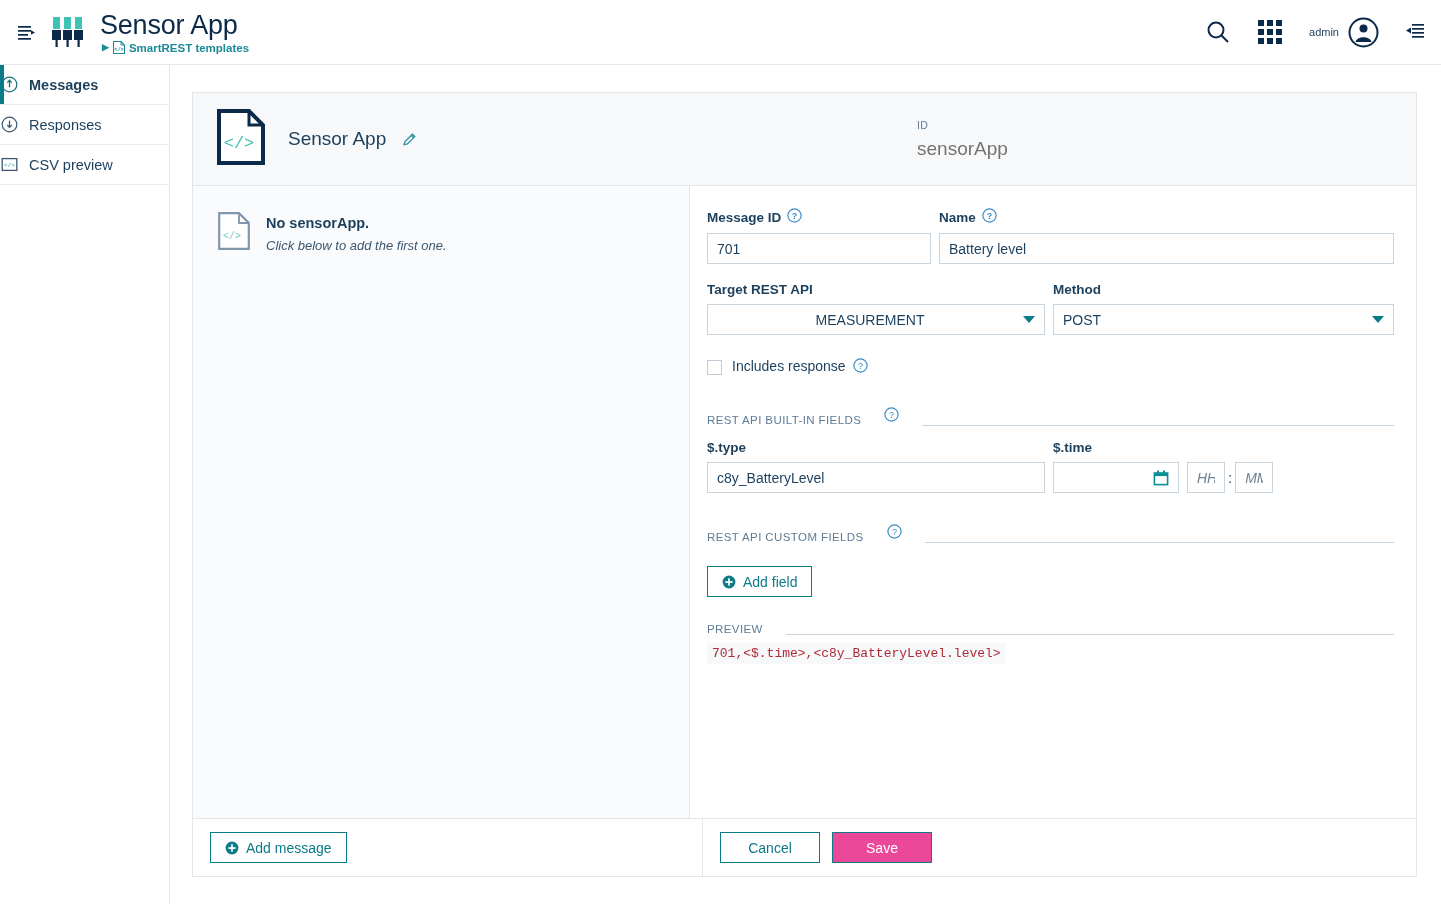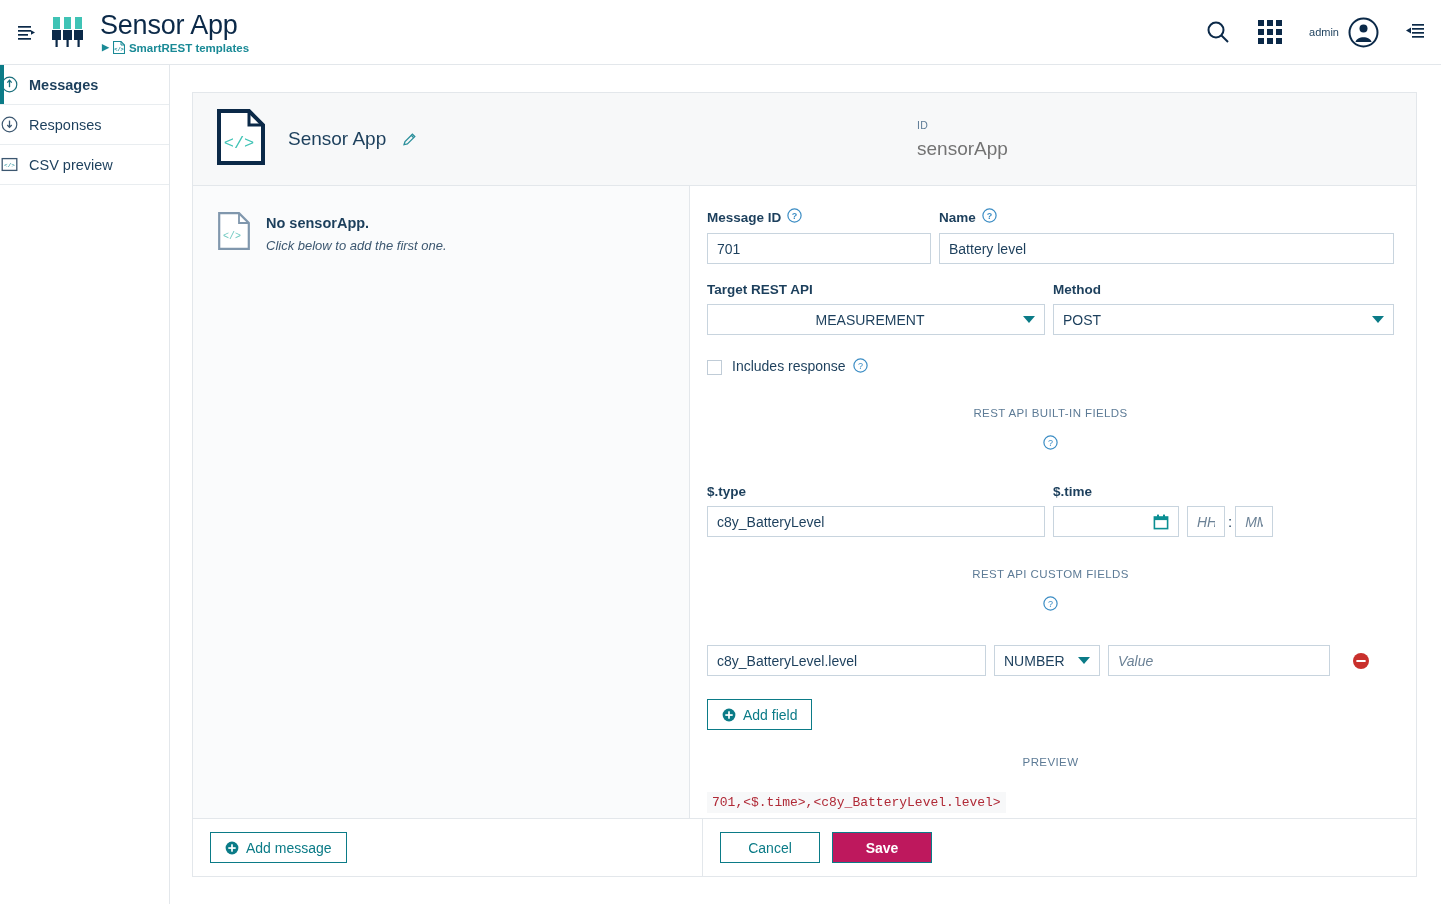--- a/index.html
+++ b/index.html
@@ -119,38 +119,38 @@
   .fselect .arrow {
     width: 0; height: 0; border-left: 6px solid transparent;
     border-right: 6px solid transparent; border-top: 7px solid #0b7b87;
   }
 
   .checkrow { display: flex; align-items: center; gap: 10px; margin-top: 23px; }
   .cbox { width: 15px; height: 15px; border: 1px solid #c0ccd7; background: #fff; cursor: pointer; }
   .checklabel { font-size: 14px; color: #1c3f5c; display: flex; align-items: flex-start; gap: 7px; }
 
   .legend {
-    display: flex; align-items: center; gap: 16px;
-    margin-top: 31px; margin-bottom: 14px; flex-direction: column;
+    display: flex; align-items: flex-end; gap: 23px;
+    margin-top: 31px; margin-bottom: 14px;
   }
   .legend-text {
     font-size: 11.5px; color: #5d7b96; letter-spacing: .4px; white-space: nowrap;
   }
   .legend-line { flex: 1; height: 1px; background: #c8d4de; }
 
   .customrow { display: flex; align-items: center; gap: 8px; }
   .minus-btn { cursor: pointer; display: flex; align-items: center; margin-left: 14px; }
 
   .btn {
     height: 31px; display: inline-flex; align-items: center; justify-content: center;
     gap: 7px; font-size: 14px; cursor: pointer; padding: 0 14px;
     border: 1px solid #0b7b87; background: #fff; color: #0b7b87;
     font-family: "Liberation Sans", sans-serif;
   }
-  .btn-primary { background: #be185d; color: #fff; border-color: #0b7b87; font-weight: bold; }
+  .btn-primary { background: #ec4899; color: #fff; border-color: #0b7b87; }
   .btn-wide { min-width: 100px; }
 
   .preview-code {
     font-family: "Liberation Mono", monospace;
     font-size: 13px; color: #b02a37; background: #f7f8f9;
     padding: 3px 5px; display: inline-block; margin-top: 8px;
     white-space: pre;
   }
 
   .card-footer {
@@ -436,34 +436,20 @@
           <span class="legend-text">REST API CUSTOM FIELDS</span>
           <span>
             <svg width="15" height="15" viewBox="0 0 15 15">
               <circle cx="7.5" cy="7.5" r="6.6" fill="none" stroke="#3c8dc4" stroke-width="1.2"></circle>
               <text x="7.5" y="11" font-size="9" fill="#3c8dc4" text-anchor="middle" font-family="Liberation Sans, sans-serif">?</text>
             </svg>
           </span>
           <span class="legend-line"></span>
         </div>
 
-        <div class="customrow">
-          <input class="finput" style="width: 279px;" value="c8y_BatteryLevel.level">
-          <div class="fselect" style="width:106px;">
-            <span class="cv">NUMBER</span>
-            <span class="arrow"></span>
-          </div>
-          <input class="finput" style="width: 222px;" placeholder="Value">
-          <span class="minus-btn">
-            <svg width="18" height="18" viewBox="0 0 18 18">
-              <circle cx="9" cy="9" r="8" fill="#c9302c"></circle>
-              <rect x="4.4" y="8" width="9.2" height="2" fill="#fff"></rect>
-            </svg>
-          </span>
-        </div>
 
         <div style="margin-top:23px;">
           <button class="btn">
             <span class="plus-ic">
               <svg width="14" height="14" viewBox="0 0 14 14">
                 <circle cx="7" cy="7" r="6.4" fill="#0b7b87"></circle>
                 <rect x="3.3" y="6.2" width="7.4" height="1.7" fill="#fff"></rect>
                 <rect x="6.15" y="3.3" width="1.7" height="7.4" fill="#fff"></rect>
               </svg>
             </span>

